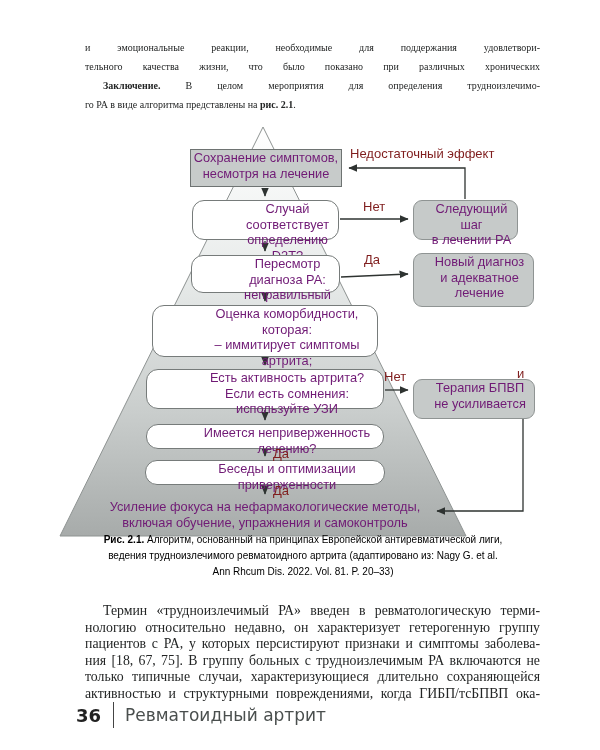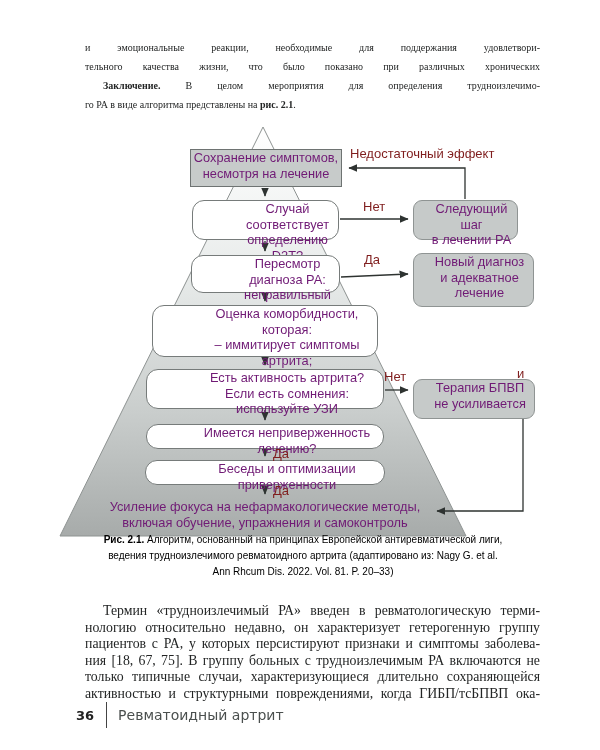--- a/index.html
+++ b/index.html
@@ -33,23 +33,23 @@
     font-size:13px; color:#7f1d1d; white-space:nowrap;
   }
   
   .caption { position:absolute; left:70px; top:532px; width:466px; z-index:2;
              font-family:"Liberation Sans", sans-serif; font-size:10px;
              line-height:16px; text-align:center; color:#000000; }
   
   .footer { position:absolute; left:76px; top:701px; height:28px; z-index:2;
             display:flex; align-items:center;
             font-family:"DejaVu Sans", sans-serif; }
-  .footer .pnum { font-weight:bold; font-size:13px; color:#222; }
+  .footer .pnum { font-weight:bold; font-size:18px; color:#222; }
   .footer .fbar { width:1px; height:26px; background:#444; margin:0 11px 0 12px; }
-  .footer .fchap { font-size:14px; color:#4a4f4e; }
+  .footer .fchap { font-size:17px; color:#4a4f4e; }
 </style>
 </head>
 <body>
 
 <div class="page">
 
   <div class="intro">
     <div class="jline">и эмоциональные реакции, необходимые для поддержания удовлетвори-</div>
     <div class="jline">тельного качества жизни, что было показано при различных хронических</div>
     <div class="jline indent"><b>Заключение.</b><span> В целом мероприятия для определения трудноизлечимо-</span></div>

